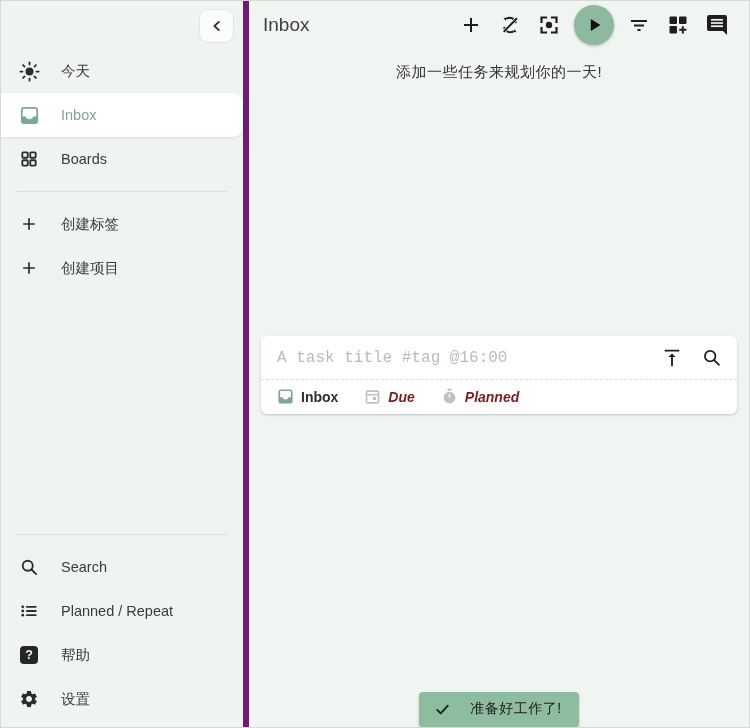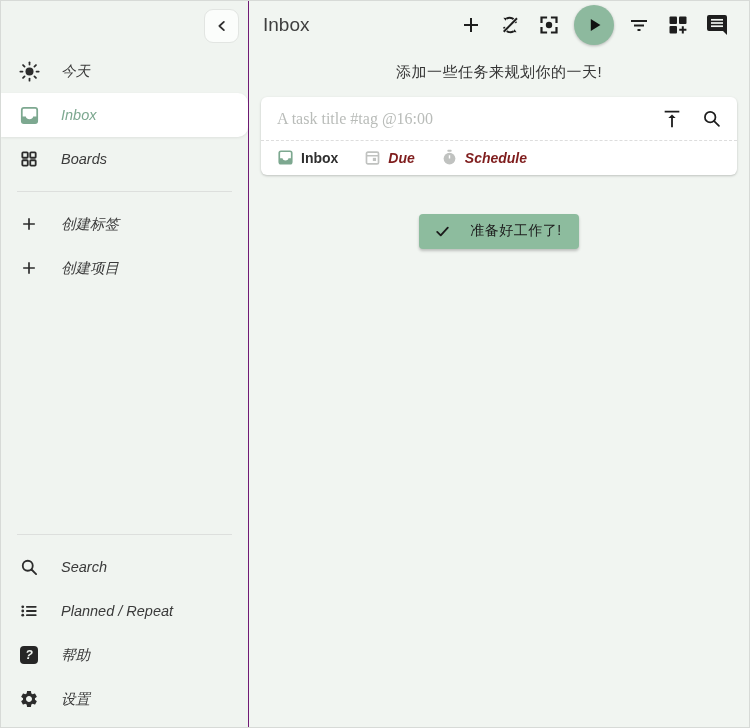--- a/index.html
+++ b/index.html
@@ -11,25 +11,24 @@
     color: #3c3c3c;
     border: 1px solid #d7dad7;
   }
 
   
   .sidebar {
     width: 248px;
     min-width: 248px;
     height: 100%;
     background: #f0f4f0;
-    border-right: 1px solid #701a75;
+    border-right: 6px solid #701a75;
     display: flex;
     flex-direction: column;
     padding-bottom: 6px;
-    font-style: italic;
   }
   .collapse-row { display: flex; justify-content: flex-end; padding: 8px 9px 6px 0; }
   .collapse-btn {
     width: 35px; height: 34px;
     background: #fbfdfb;
     border: 1px solid #e2e5e2;
     border-radius: 9px;
     display: flex; align-items: center; justify-content: center;
     color: #2f2f2f; cursor: pointer;
   }
@@ -78,21 +77,21 @@
   .play-btn {
     width: 40px; height: 40px;
     border-radius: 50%;
     background: #8db99e;
     display: flex; align-items: center; justify-content: center;
     color: #111; cursor: pointer;
     box-shadow: 0 1px 3px rgba(0,0,0,0.25);
     margin: 0 2px;
   }
 
-  .content { flex: 1 1 auto; display: flex; flex-direction: column; }
+  .content { flex: 1 1 auto; display: flex; flex-direction: column; justify-content: space-between; }
   .welcome-heading {
     text-align: center;
     font-size: 15px;
     color: #353535;
     margin-top: 16px;
     letter-spacing: 0.5px;
   }
 
   .add-task-card {
     margin: 15px 12px 0 12px;
@@ -105,21 +104,21 @@
     display: flex; align-items: center;
     height: 43px;
     padding: 0 14px 0 16px;
   }
   .task-input {
     flex: 1 1 auto;
     border: none; outline: none;
     font-size: 16px;
     color: #333;
     background: transparent;
-    font-family: Liberation Serif, serif;
+    font-family: Liberation Mono, monospace;
     min-width: 0;
   }
   .task-input::placeholder { color: #b9bcb9; }
   .add-task-icons { display: flex; align-items: center; gap: 15px; color: #8e918e; }
   .chips-row {
     border-top: 1px dashed #ddd;
     display: flex; align-items: center;
     gap: 26px;
     padding: 8px 16px 9px 16px;
   }
@@ -393,21 +392,21 @@
           <span>Due</span>
         </div>
         <div class="chip muted">
           <span class="ico">
             <svg width="17" height="17" viewBox="0 0 24 24">
                 <rect x="9" y="1.2" width="6" height="2.6" rx="1" fill="currentColor"></rect>
                 <circle cx="12" cy="13.5" r="8.3" fill="currentColor"></circle>
                 <line x1="12" y1="13.5" x2="12" y2="8.7" stroke="#ffffff" stroke-width="2"></line>
               </svg>
           </span>
-          <span>Schedule</span>
+          <span>Planned</span>
         </div>
       </div>
     </div>
 
     <button class="ready-btn">
       <span>
         <svg width="17" height="17" viewBox="0 0 24 24" fill="none" stroke="currentColor" stroke-width="2.6" stroke-linecap="round" stroke-linejoin="round">
             <polyline points="4.5,12.5 9.5,17.5 19.5,6.5"></polyline>
           </svg>
       </span>

